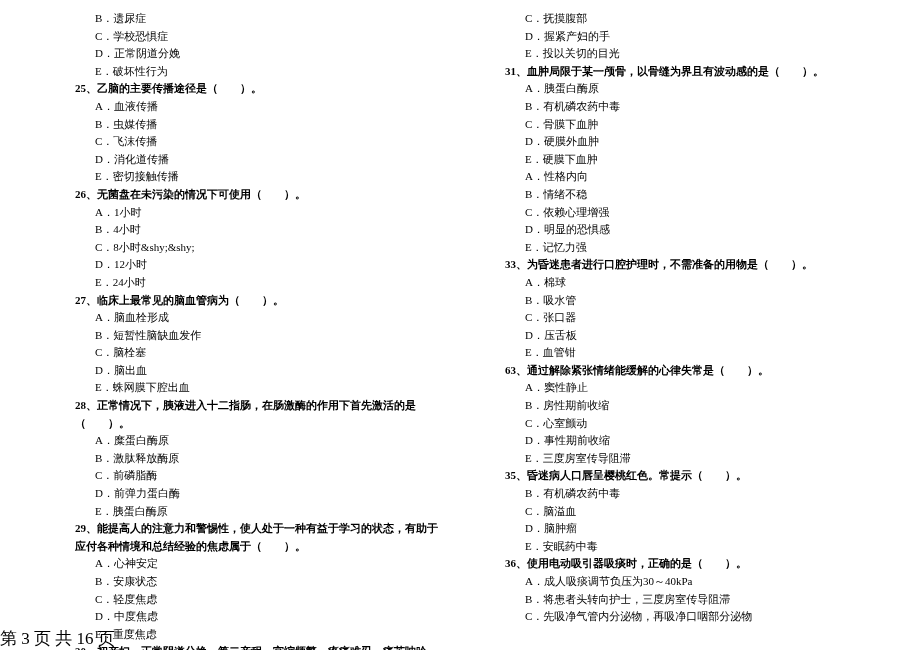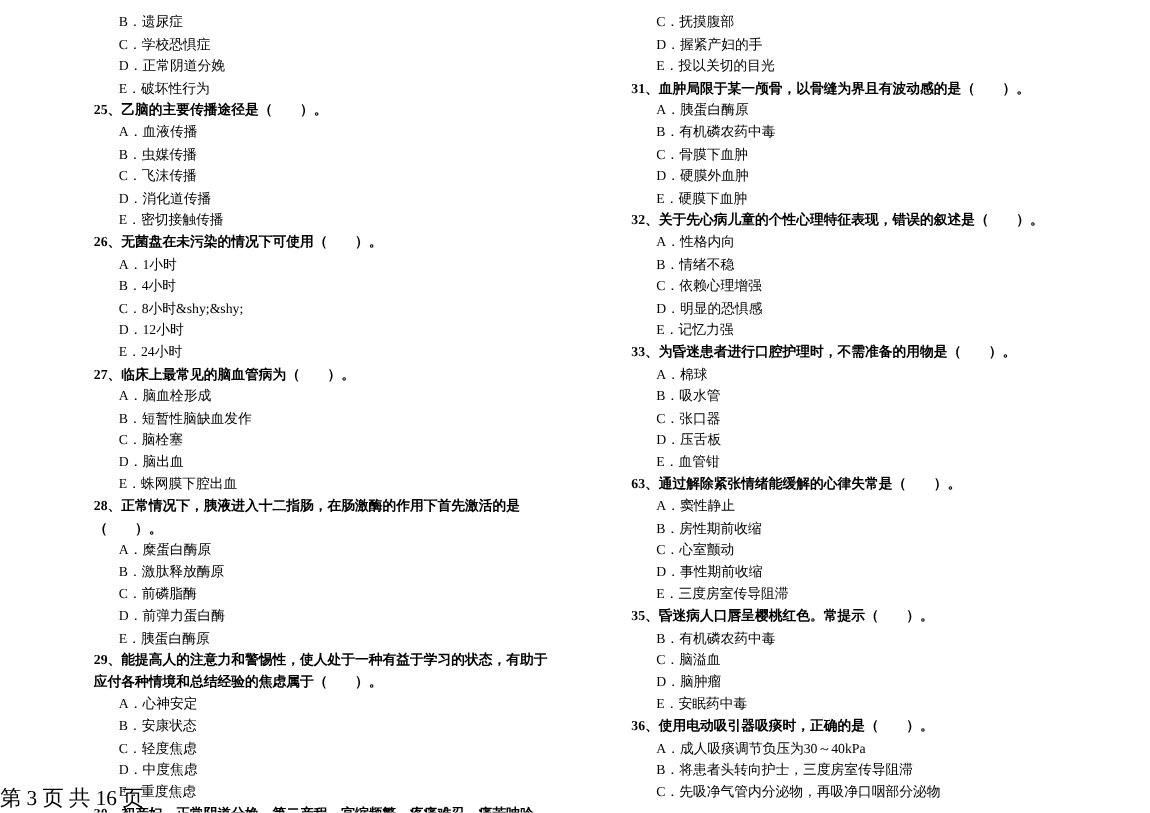--- a/index.html
+++ b/index.html
@@ -91,21 +91,20 @@
     <div class="option">D．握紧产妇的手</div>
     <div class="option">E．投以关切的目光</div>
 
     <div class="question">31、血肿局限于某一颅骨，以骨缝为界且有波动感的是（　　）。</div>
     <div class="option">A．胰蛋白酶原</div>
     <div class="option">B．有机磷农药中毒</div>
     <div class="option">C．骨膜下血肿</div>
     <div class="option">D．硬膜外血肿</div>
     <div class="option">E．硬膜下血肿</div>
 
-    <div class="question">32、关于先心病儿童的个性心理特征表现，错误的叙述是（　　）。</div>
     <div class="option">A．性格内向</div>
     <div class="option">B．情绪不稳</div>
     <div class="option">C．依赖心理增强</div>
     <div class="option">D．明显的恐惧感</div>
     <div class="option">E．记忆力强</div>
 
     <div class="question">33、为昏迷患者进行口腔护理时，不需准备的用物是（　　）。</div>
     <div class="option">A．棉球</div>
     <div class="option">B．吸水管</div>
     <div class="option">C．张口器</div>

